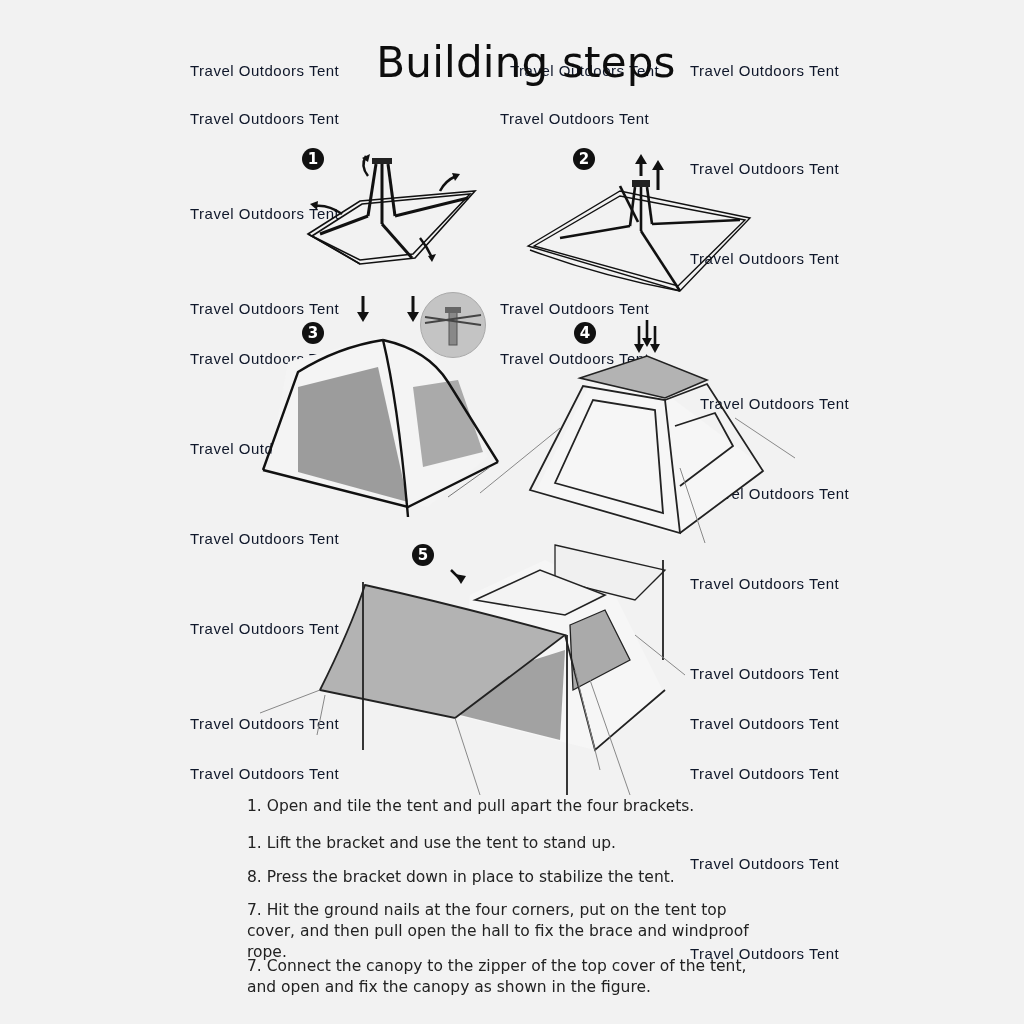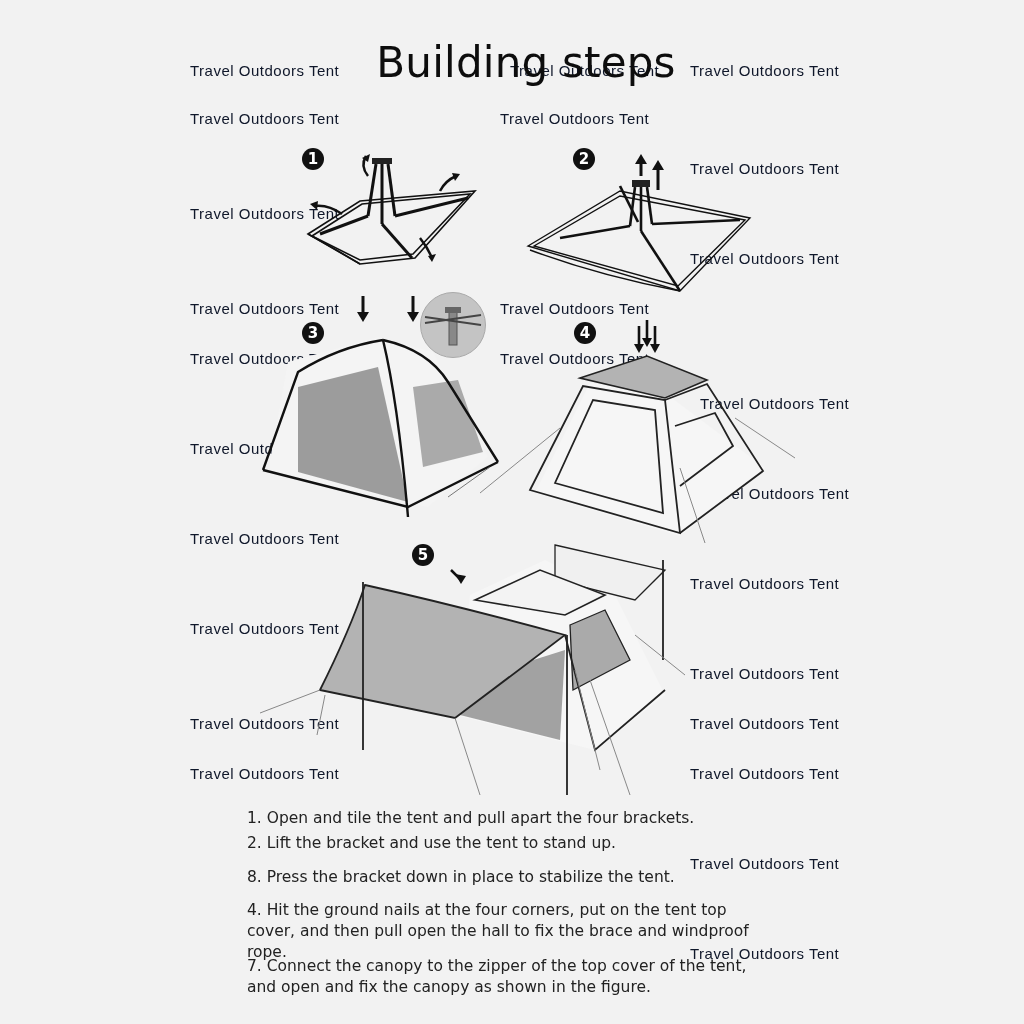--- a/index.html
+++ b/index.html
@@ -213,18 +213,18 @@
         <line x1="335" y1="140" x2="375" y2="255"></line>
       <line x1="320" y1="130" x2="345" y2="230"></line>
         <line x1="380" y1="95" x2="430" y2="135"></line>
     </g>
     <polygon points="200,34 211,36 206,44" fill="#111"></polygon>
     <line x1="196" y1="30" x2="206" y2="40" stroke="#111" stroke-width="2.5"></line>
   </svg>
 </div>
 
 <div class="steps">
-  <div class="step" style="top:12px">1. Open and tile the tent and pull apart the four brackets.</div>
-  <div class="step" style="top:37px">2. Lift the bracket and use the tent to stand up.</div>
+  <div class="step" style="top:0">1. Open and tile the tent and pull apart the four brackets.</div>
+  <div class="step" style="top:37px">1. Lift the bracket and use the tent to stand up.</div>
   <div class="step" style="top:71px">8. Press the bracket down in place to stabilize the tent.</div>
-  <div class="step" style="top:104px;width:520px">4. Hit the ground nails at the four corners, put on the tent top cover, and then pull open the hall to fix the brace and windproof rope.</div>
+  <div class="step" style="top:104px;width:520px">7. Hit the ground nails at the four corners, put on the tent top cover, and then pull open the hall to fix the brace and windproof rope.</div>
   <div class="step" style="top:160px;width:530px">7. Connect the canopy to the zipper of the top cover of the tent, and open and fix the canopy as shown in the figure.</div>
 </div>
 
 </body></html>

